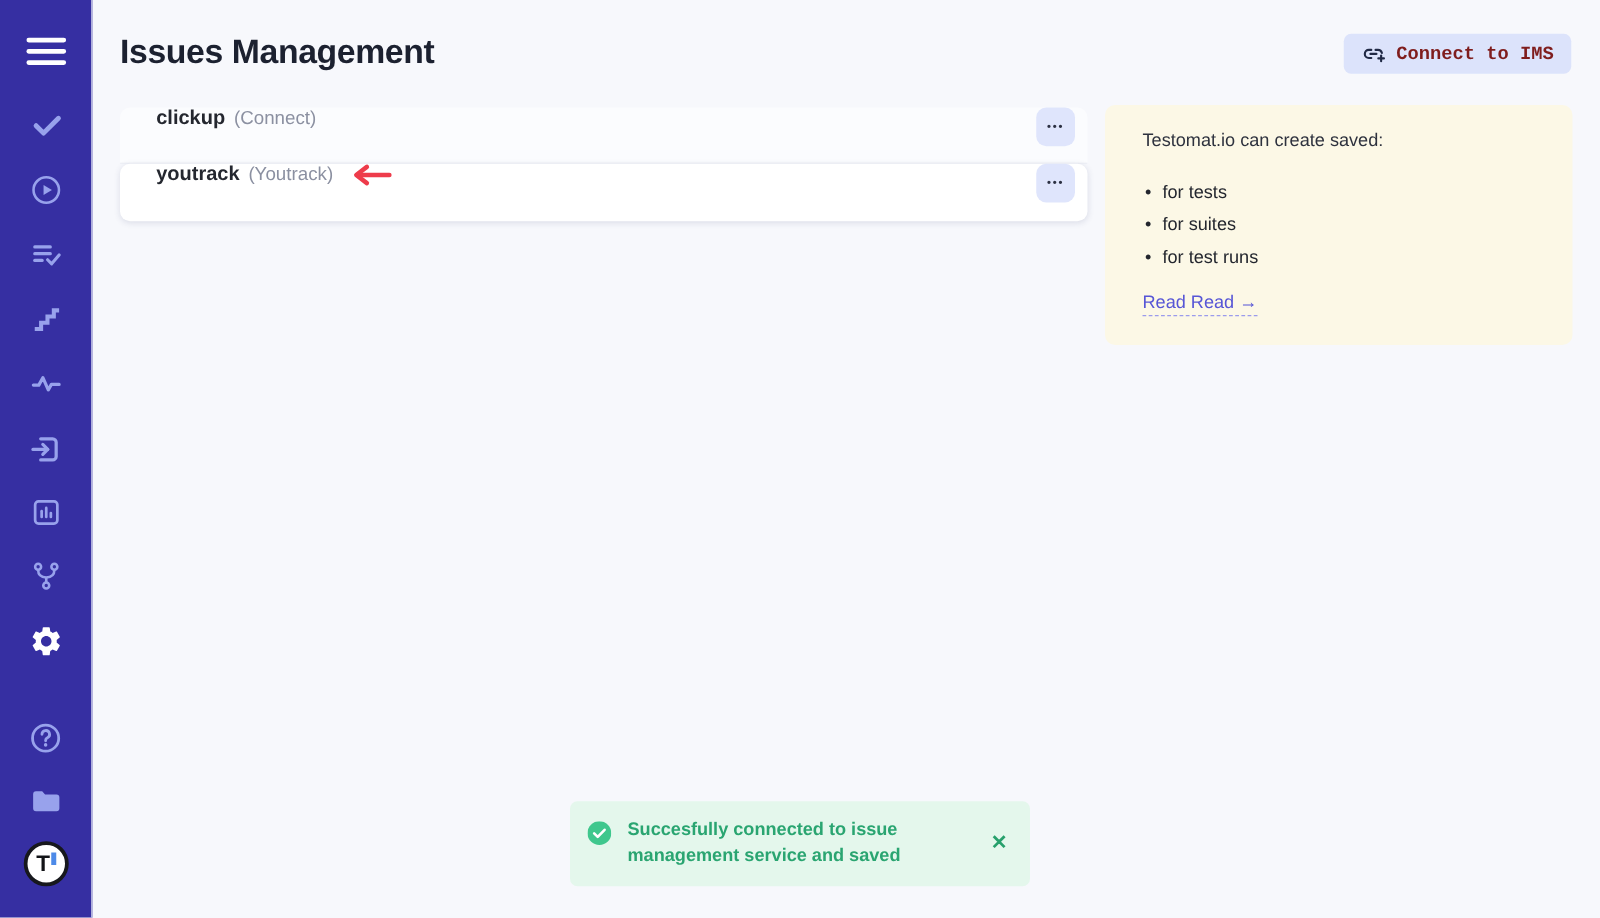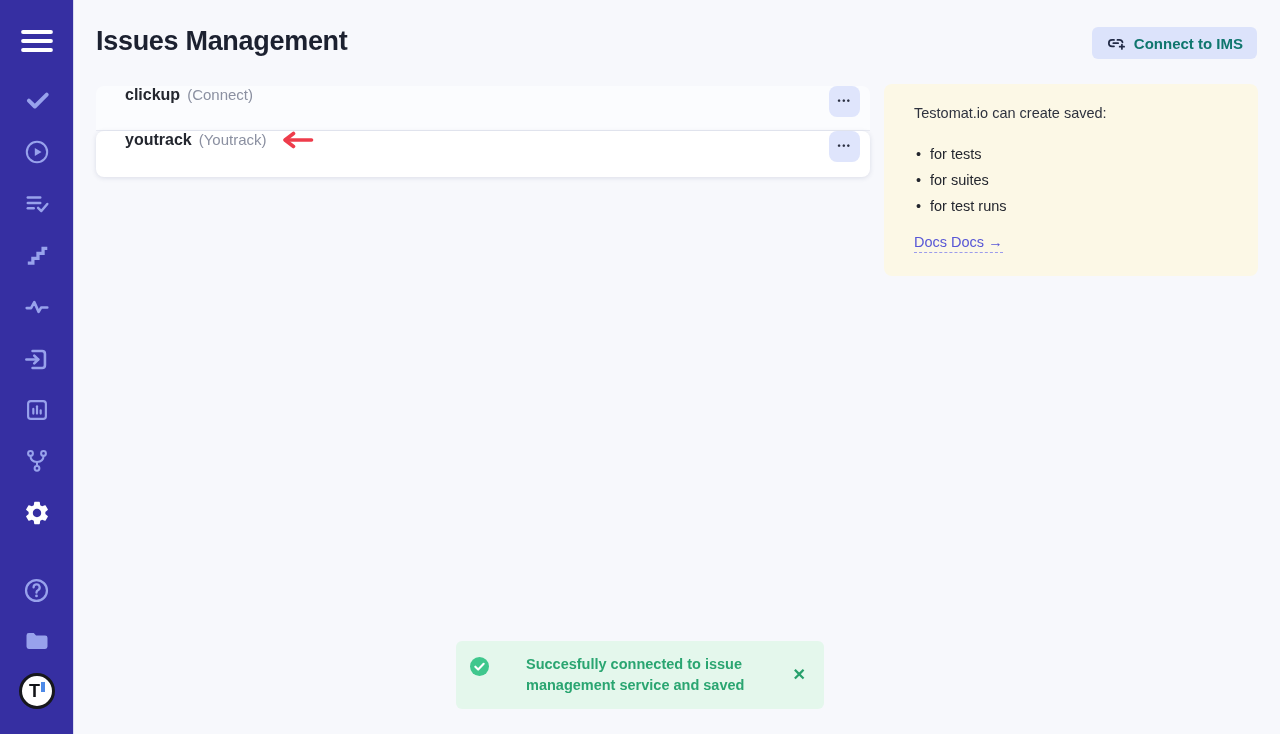--- a/index.html
+++ b/index.html
@@ -17,21 +17,21 @@
   .logo-circle { position:absolute; left:50%; transform:translateX(-50%); top:673px; width:36px; height:36px;
                  background:#ffffff; border:3px solid #17181d; border-radius:50%;
                  display:flex; align-items:center; justify-content:center; cursor:pointer; }
   .logo-t { font-weight:900; font-size:18px; color:#121317; line-height:1; position:relative; left:-2px; }
   .logo-accent { position:absolute; width:4px; height:10px; background:#4d8ae8; right:7px; top:6px; }
 
   
   .page-title { position:absolute; left:96px; top:26px; font-size:27px; font-weight:700; color:#1c2130; letter-spacing:-0.3px; }
   .connect-btn { position:absolute; right:23px; top:27px; height:32px; padding:16px 14px;
                  display:flex; align-items:center; gap:8px; background:#dce3fb; border:none; border-radius:6px;
-                 color:#0f766e; font-family:Liberation Sans, sans-serif; font-size:15px; font-weight:600; cursor:pointer; }
+                 color:#7f1d1d; font-family:Liberation Mono, monospace; font-size:15px; font-weight:600; cursor:pointer; }
   .connect-btn svg { display:block; color:#212a46; }
 
   
   .ims-list { position:absolute; left:96px; top:86px; width:774px; }
   .ims-row { display:flex; align-items:flex-start; padding:0 10px 0 29px; cursor:pointer; }
   .row-first { height:45px; background:rgba(255,255,255,0.55); border-radius:8px 8px 0 0; border-bottom:1px solid #e9ebf3; }
   .row-card { height:46px; background:#ffffff; border-radius:8px; box-shadow:0 1px 5px rgba(47,57,108,0.14); }
   .row-name { font-size:16px; font-weight:700; color:#24272f; }
   .row-type { font-size:15px; color:#8b90a1; margin-left:7px; }
   .row-spacer { flex:1; }
@@ -45,21 +45,21 @@
                 padding:21px 30px; }
   .info-title { font-size:14.5px; color:#2e323e; }
   .info-list { list-style:none; margin-top:20px; }
   .info-list li { font-size:14.5px; color:#23262e; line-height:26px; padding-left:16px; position:relative; }
   .info-list li::before { content:"•"; position:absolute; left:2px; color:#23262e; }
   .read-docs { display:inline-block; margin-top:15px; font-size:14.5px; color:#5756d6; text-decoration:none;
                border-bottom:1px dashed #9b9bec; padding-bottom:2px; cursor:pointer; }
 
   
   .toast { position:absolute; left:456px; top:641px; width:368px; min-height:68px; background:#e4f7ec; border-radius:6px;
-           display:flex; align-items:flex-start; padding:13px 16px 13px 14px;gap:24px; }
+           display:flex; align-items:flex-start; padding:13px 16px 13px 14px; }
   .toast-icon { flex:0 0 auto; margin-top:3px; }
   .toast-msg { width:262px; margin-left:13px; font-size:14.5px; font-weight:700; color:#2aa571; line-height:21px; }
   .toast-close { margin-left:auto; align-self:center; background:transparent; border:none; cursor:pointer;
                  color:#27a06c; font-size:16px; font-weight:700; line-height:1; padding:2px; }
 </style>
 </head>
 <body>
 
 <div class="app">
 
@@ -202,21 +202,21 @@
 
   </section>
 
   <aside class="info-panel">
     <p class="info-title">Testomat.io can create saved:</p>
     <ul class="info-list">
       <li>for tests</li>
       <li>for suites</li>
       <li>for test runs</li>
     </ul>
-    <a class="read-docs">Docs Docs →</a>
+    <a class="read-docs">Read Read →</a>
   </aside>
 
   <div class="toast">
     <span class="toast-icon">
       <svg width="19" height="19" viewBox="0 0 20 20">
           <circle cx="10" cy="10" r="10" fill="#3fc78d"></circle>
           <path d="M5.6 10.2 L8.6 13.2 L14.4 7.2" stroke="#ffffff" stroke-width="2.2" fill="none" stroke-linecap="round" stroke-linejoin="round"></path>
         </svg>
     </span>
     <p class="toast-msg">Succesfully connected to issue management service and saved</p>

